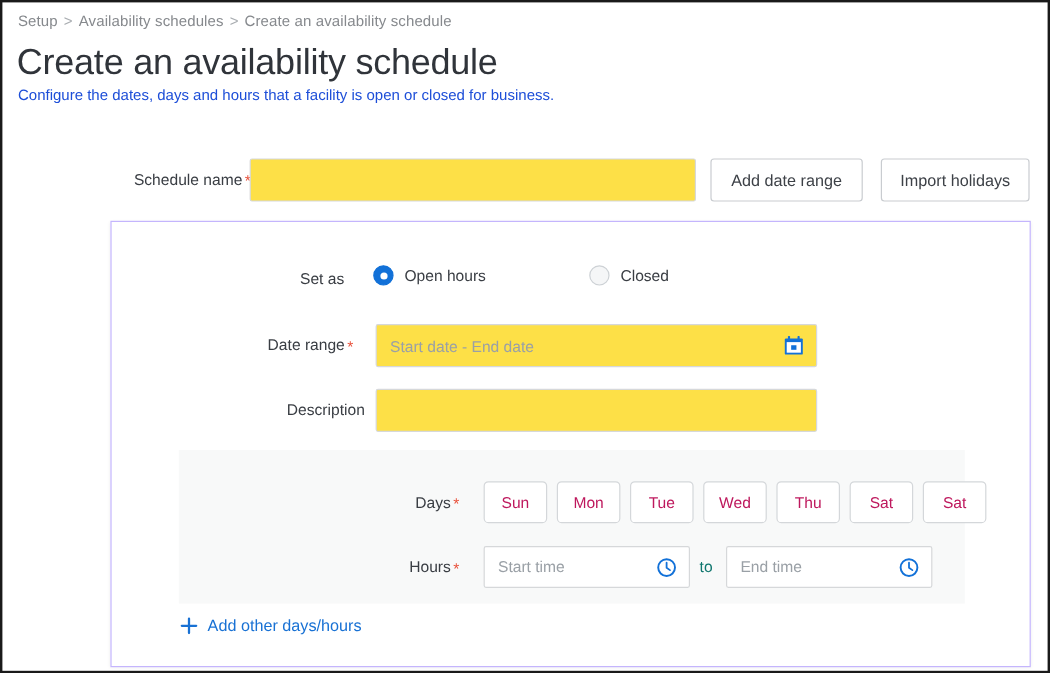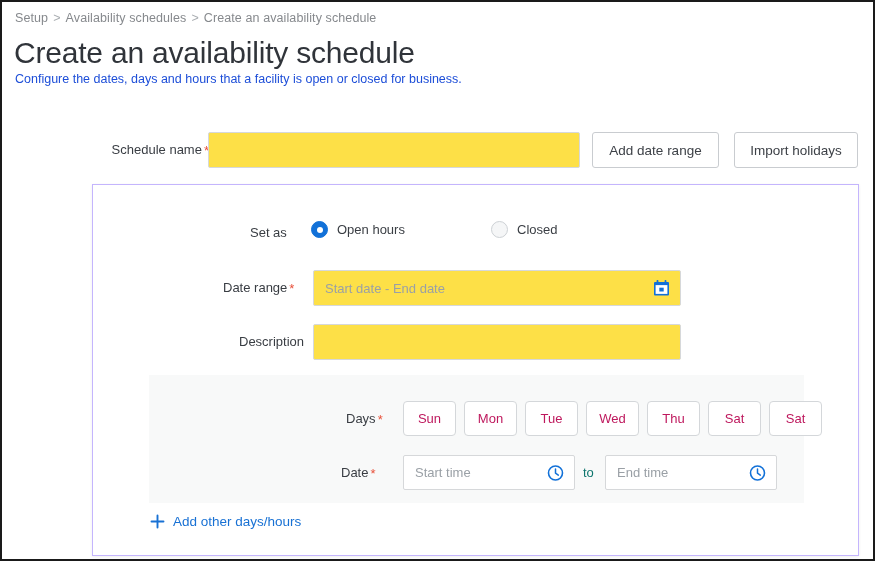--- a/index.html
+++ b/index.html
@@ -390,21 +390,21 @@
       <div class="day-list">
         <button class="day-btn">Sun</button>
         <button class="day-btn">Mon</button>
         <button class="day-btn">Tue</button>
         <button class="day-btn">Wed</button>
         <button class="day-btn">Thu</button>
         <button class="day-btn">Sat</button>
         <button class="day-btn">Sat</button>
       </div>
 
-      <span class="label hours-label"><span>Date</span><span class="req">*</span></span>
+      <span class="label hours-label"><span>Hours</span><span class="req">*</span></span>
 
       <div class="hours-start">
         <input class="text-input" type="text" value="" placeholder="Start time" style="">
         <span class="field-icon">
           <svg width="17" height="17" viewBox="0 0 17 17" xmlns="http://www.w3.org/2000/svg">
             <circle cx="8.5" cy="8.5" r="7" fill="none" stroke="#1271d8" stroke-width="1.6"></circle>
             <path d="M8.5 4.4 V8.7 L11.3 10.6" fill="none" stroke="#1271d8" stroke-width="1.5" stroke-linecap="round" stroke-linejoin="round"></path>
           </svg>
         </span>
       </div>

